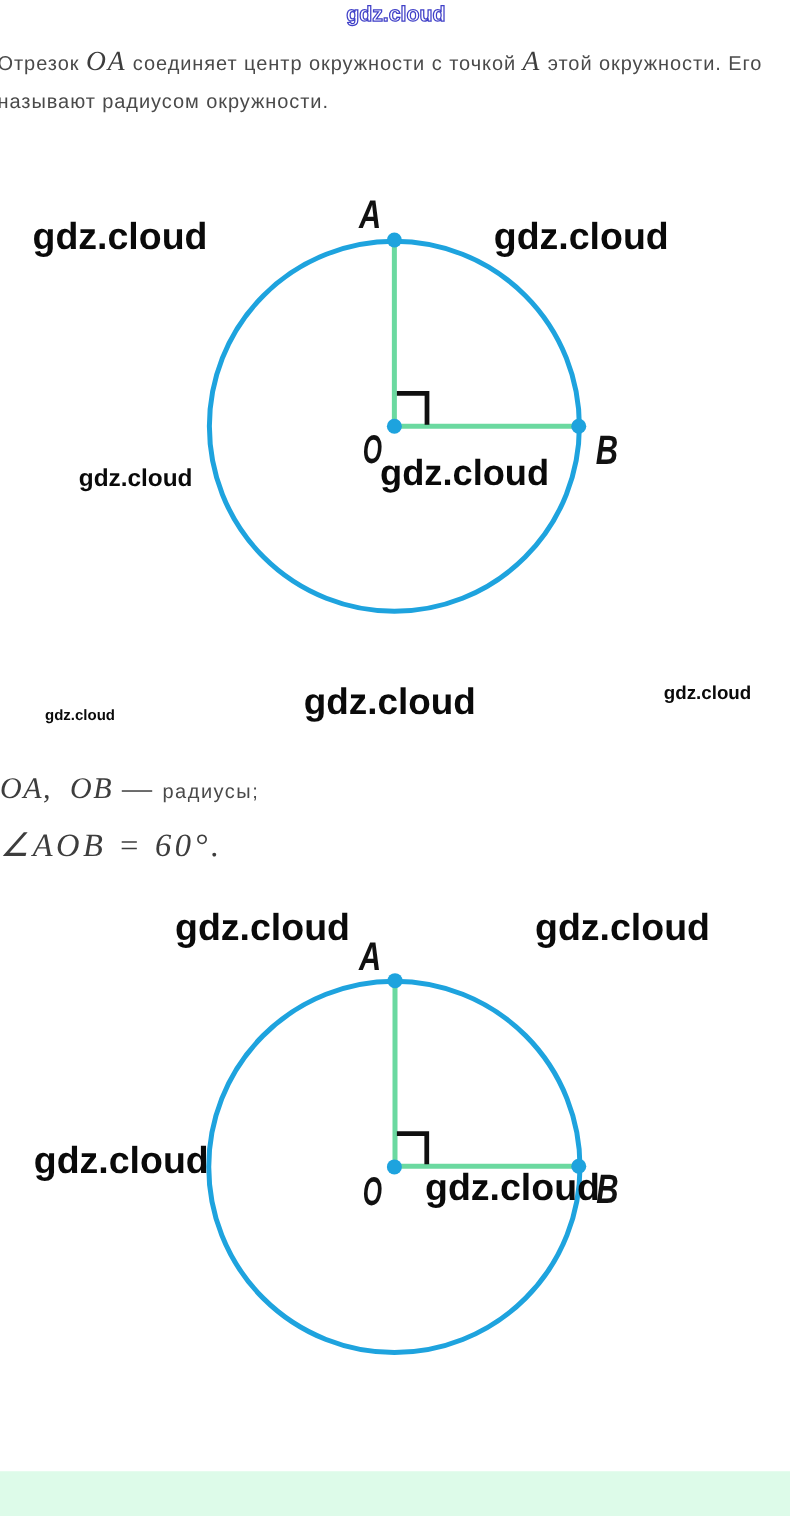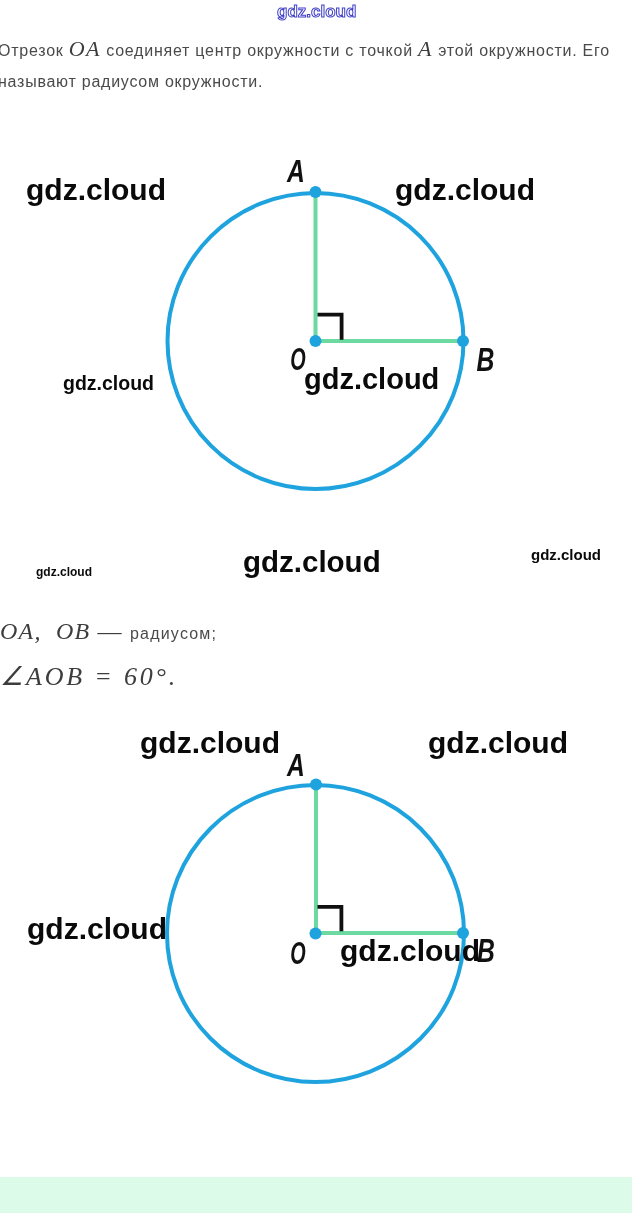--- a/index.html
+++ b/index.html
@@ -49,21 +49,21 @@
 
 <div class="abs wm" style="left:26px;top:173px;font-size:30px;">gdz.cloud</div>
 <div class="abs wm" style="left:395px;top:173px;font-size:30px;">gdz.cloud</div>
 <div class="abs wm" style="left:63px;top:372px;font-size:19.5px;">gdz.cloud</div>
 <div class="abs wm" style="left:304px;top:363px;font-size:29px;">gdz.cloud</div>
 
 <div class="abs wm" style="left:36px;top:565px;font-size:12px;">gdz.cloud</div>
 <div class="abs wm" style="left:243px;top:545px;font-size:29.5px;">gdz.cloud</div>
 <div class="abs wm" style="left:531px;top:546px;font-size:15px;">gdz.cloud</div>
 
-<div class="abs mline" style="left:0px;top:618px;">OA,&nbsp; OB <span style="font-style:normal;">—</span> <span class="sans">радиусом;</span></div>
+<div class="abs mline" style="left:0px;top:618px;">OA,&nbsp; OB <span style="font-style:normal;">—</span> <span class="sans">радиусы;</span></div>
 <div class="abs aob" style="left:0px;top:661px;">∠AOB = 60°.</div>
 
 <div class="abs wm" style="left:140px;top:726px;font-size:30px;">gdz.cloud</div>
 <div class="abs wm" style="left:428px;top:726px;font-size:30px;">gdz.cloud</div>
 <div class="abs wm" style="left:27px;top:912px;font-size:30px;">gdz.cloud</div>
 <div class="abs wm" style="left:340px;top:934px;font-size:30px;">gdz.cloud</div>
 
 <div class="abs" style="left:0;top:1177px;width:632px;height:36px;background:#ddfbe9;"></div>
 
 </body></html>

